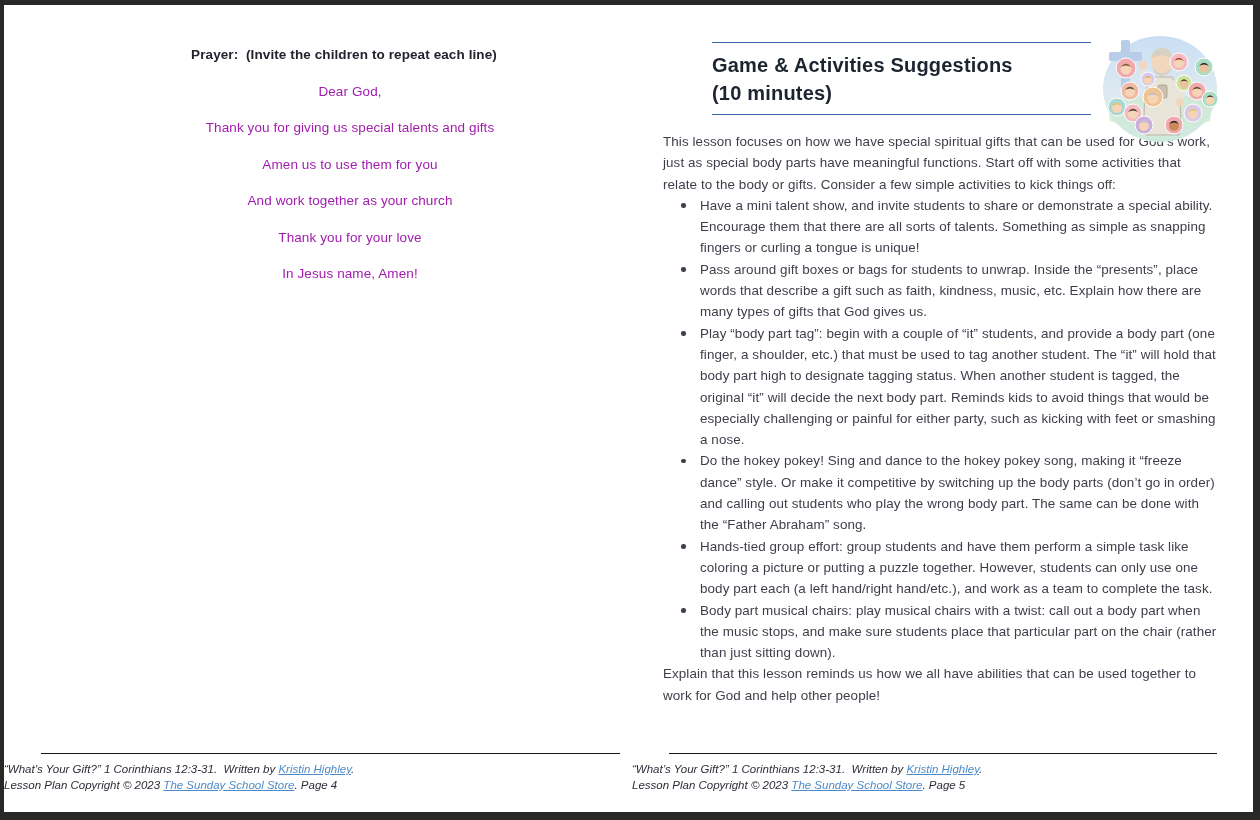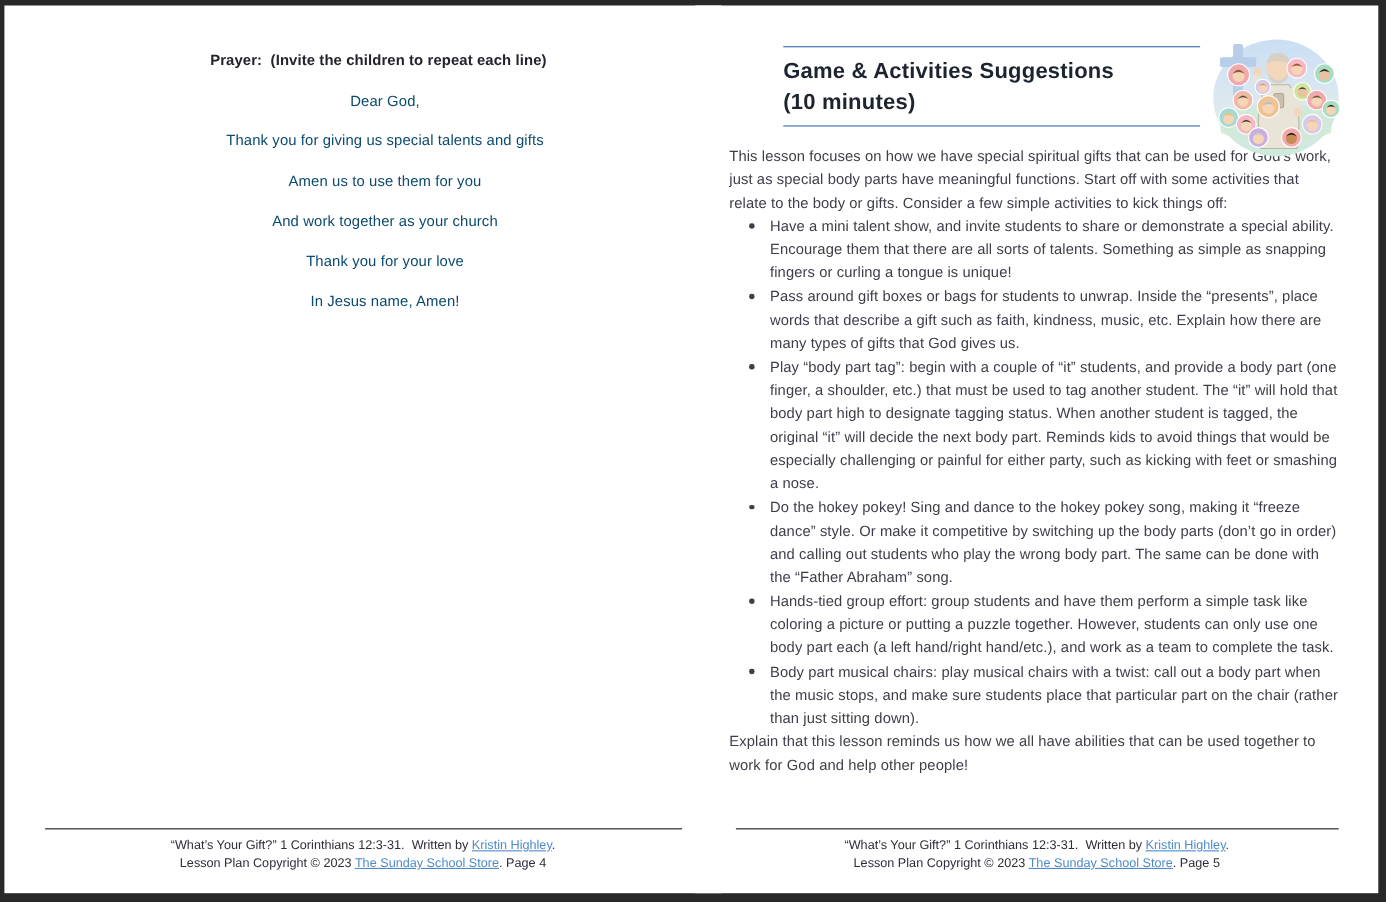--- a/index.html
+++ b/index.html
@@ -24,30 +24,30 @@
     text-align:center;
     font-weight:bold;
     font-size:13.5px;
     color:#23232e;
     letter-spacing:0.1px;
   }
   .prayer-line {
     margin-top:21.5px;
     text-align:center;
     font-size:13.5px;
-    color:#0c4a6e;
+    color:#a21caf;
     letter-spacing:0.1px;
     margin-left:12px;
   }
 
   
   .footer {
     position:absolute;
     left:0; right:0; bottom:19px;
-    text-align:center;
+    font-style:italic;
   }
   .footer-rule {
     border:none;
     border-top:1.5px solid #161616;
     margin:0 36px 7px 37px;
   }
   .footer-line {
     font-size:11.5px;
     line-height:16px;
     color:#2d2d3a;

